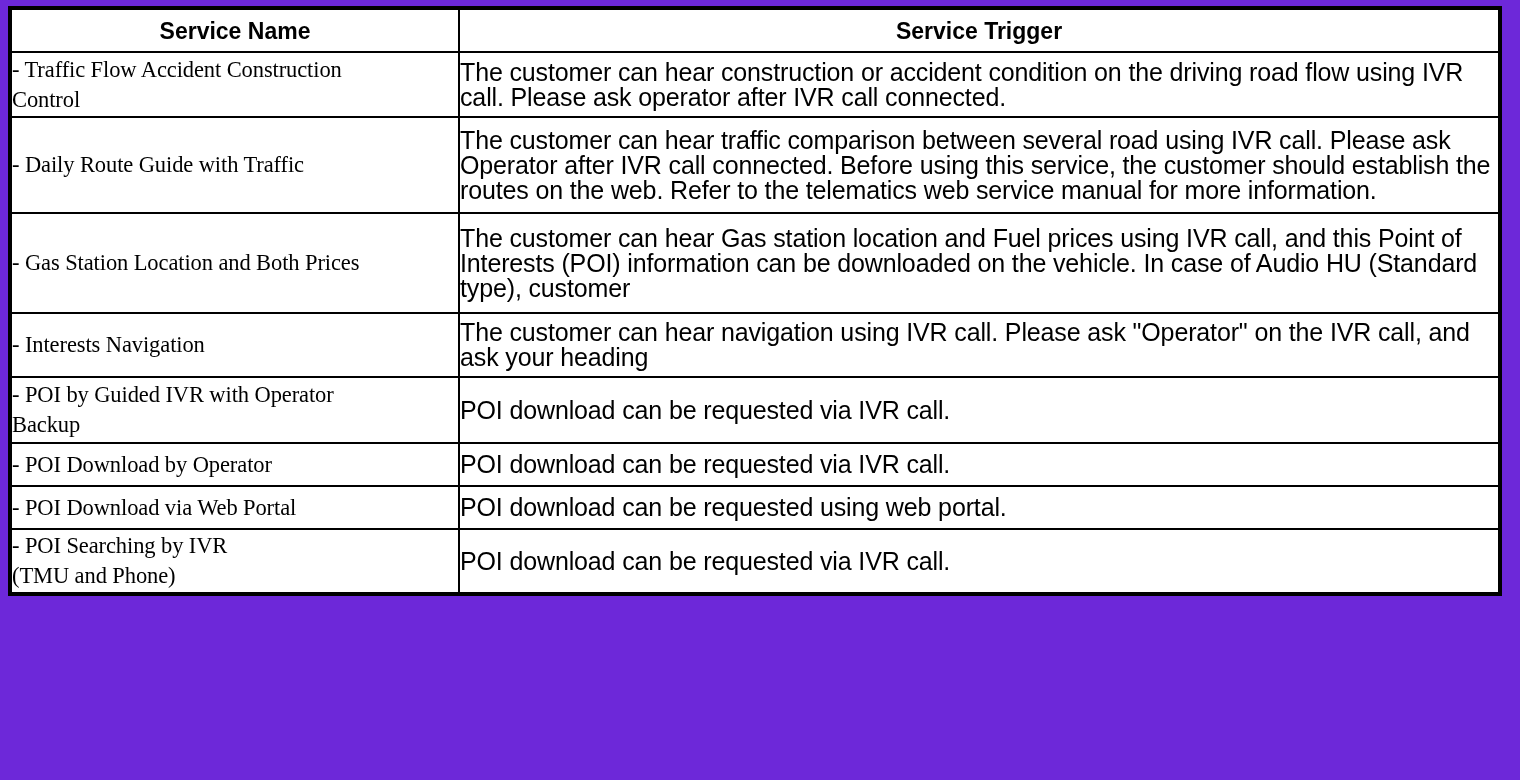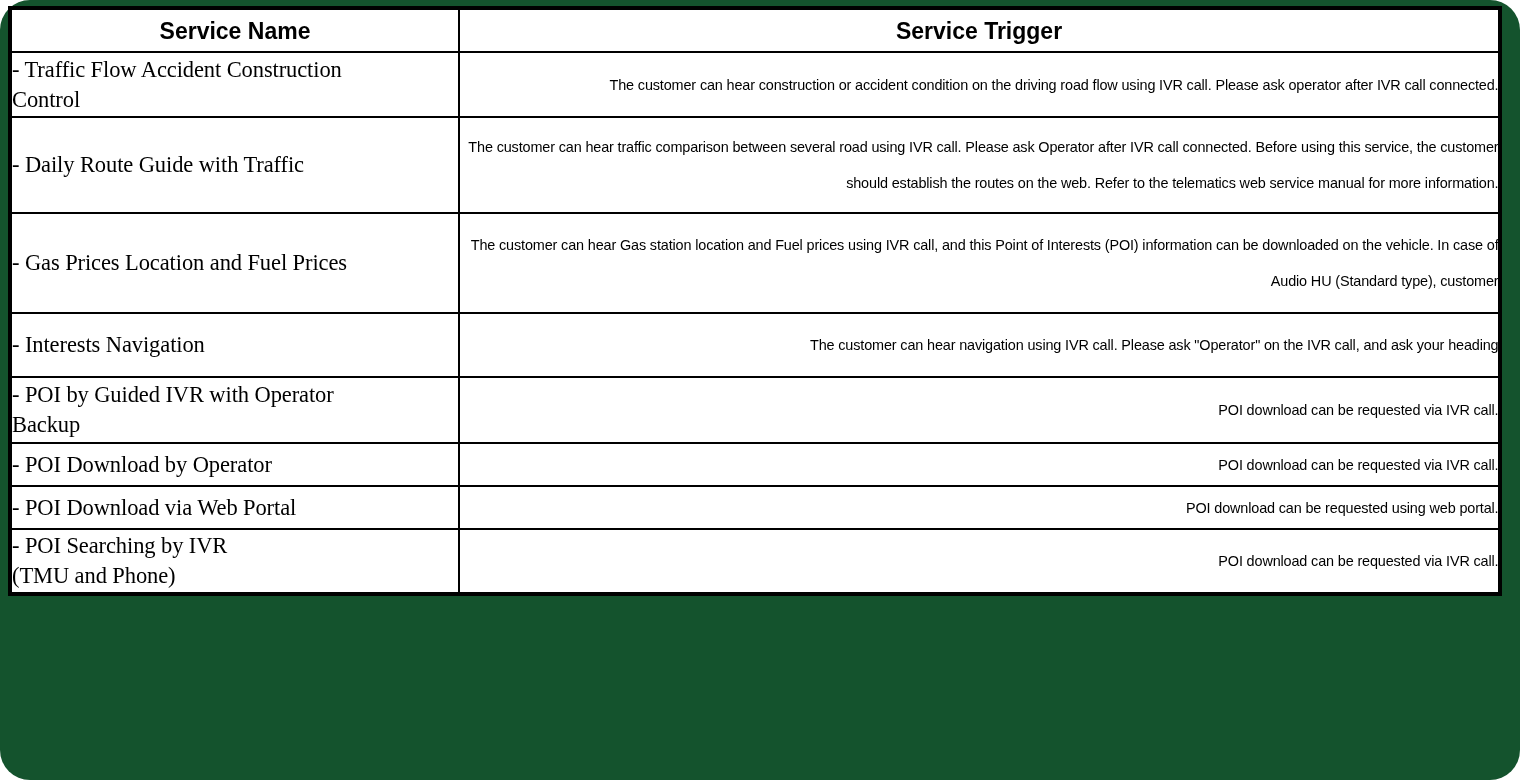--- a/index.html
+++ b/index.html
@@ -12,22 +12,21 @@
     height: 780px;
     overflow: hidden;
     font-family: "Liberation Sans", sans-serif;
     color: #000000;
   }
 
   #sheet {
     position: relative;
     width: 1520px;
     height: 780px;
-    background: #14532d;
-    border-radius: 30px;
+    background: #6d28d9;
   }
 
   table.svc-table {
     position: absolute;
     left: 8px;
     top: 6px;
     width: 1494px;
     border-collapse: collapse;
     table-layout: fixed;
     border: 4px solid #000000;
@@ -62,24 +61,24 @@
     line-height: 30px;
     padding: 4px 0 4px 6px;
     text-align: left;
     white-space: pre-line;
     letter-spacing: -0.1px;
     font-family: Liberation Serif, serif;
   }
 
   
   td.trig-cell {
-    font-size: 15px;
-    line-height: 36px;
+    font-size: 26px;
+    line-height: 25px;
     padding: 5px 10px 5px 8px;
-    text-align: right;
+    text-align: left;
     letter-spacing: -0.15px;
     transform-origin: left center;
   }
   td.trig-cell .trig-inner {
     display: block;
     width: 104%;
     transform: scaleX(0.962);
     transform-origin: left top;
   }
 
@@ -129,21 +128,21 @@
       </tr>
 
       <tr class="r-2">
         <td class="name-cell">- Daily Route Guide with Traffic</td>
         <td class="trig-cell">
           <span class="trig-inner">The customer can hear traffic comparison between several road using IVR call. Please ask Operator after IVR call connected. Before using this service, the customer should establish the routes on the web. Refer to the telematics web service manual for more information.</span>
         </td>
       </tr>
 
       <tr class="r-3">
-        <td class="name-cell">- Gas Prices Location and Fuel Prices</td>
+        <td class="name-cell">- Gas Station Location and Both Prices</td>
         <td class="trig-cell">
           <span class="trig-inner">The customer can hear Gas station location and Fuel prices using IVR call, and this Point of Interests (POI) information can be downloaded on the vehicle. In case of Audio HU (Standard type), customer</span>
         </td>
       </tr>
 
 
       <tr class="r-5">
         <td class="name-cell">- Interests Navigation</td>
         <td class="trig-cell">
           <span class="trig-inner">The customer can hear navigation using IVR call. Please ask "Operator" on the IVR call, and ask your heading</span>

